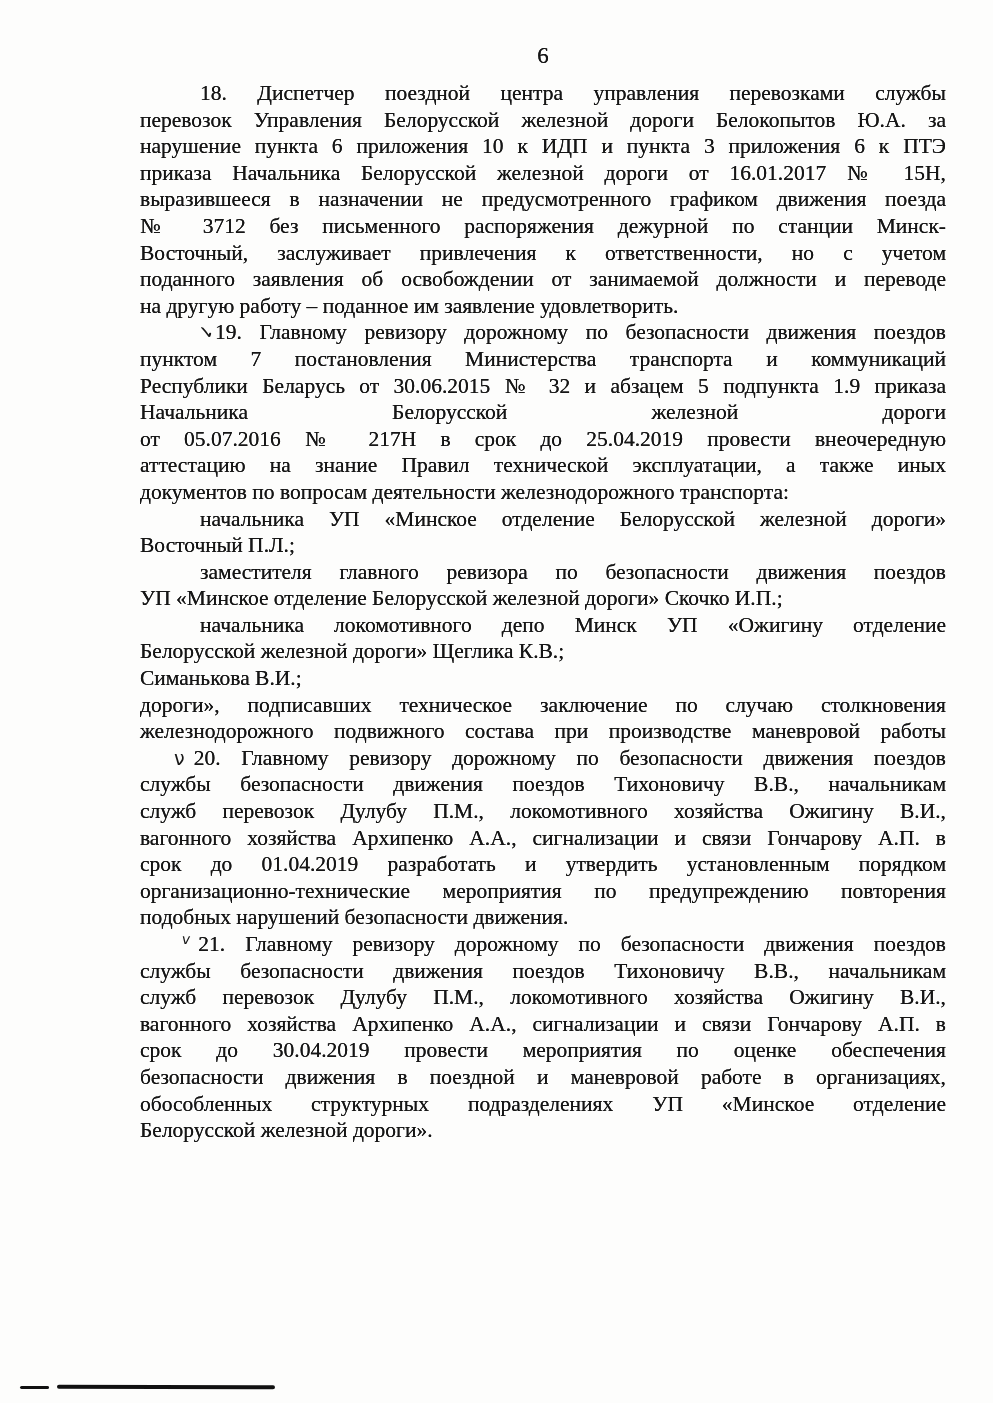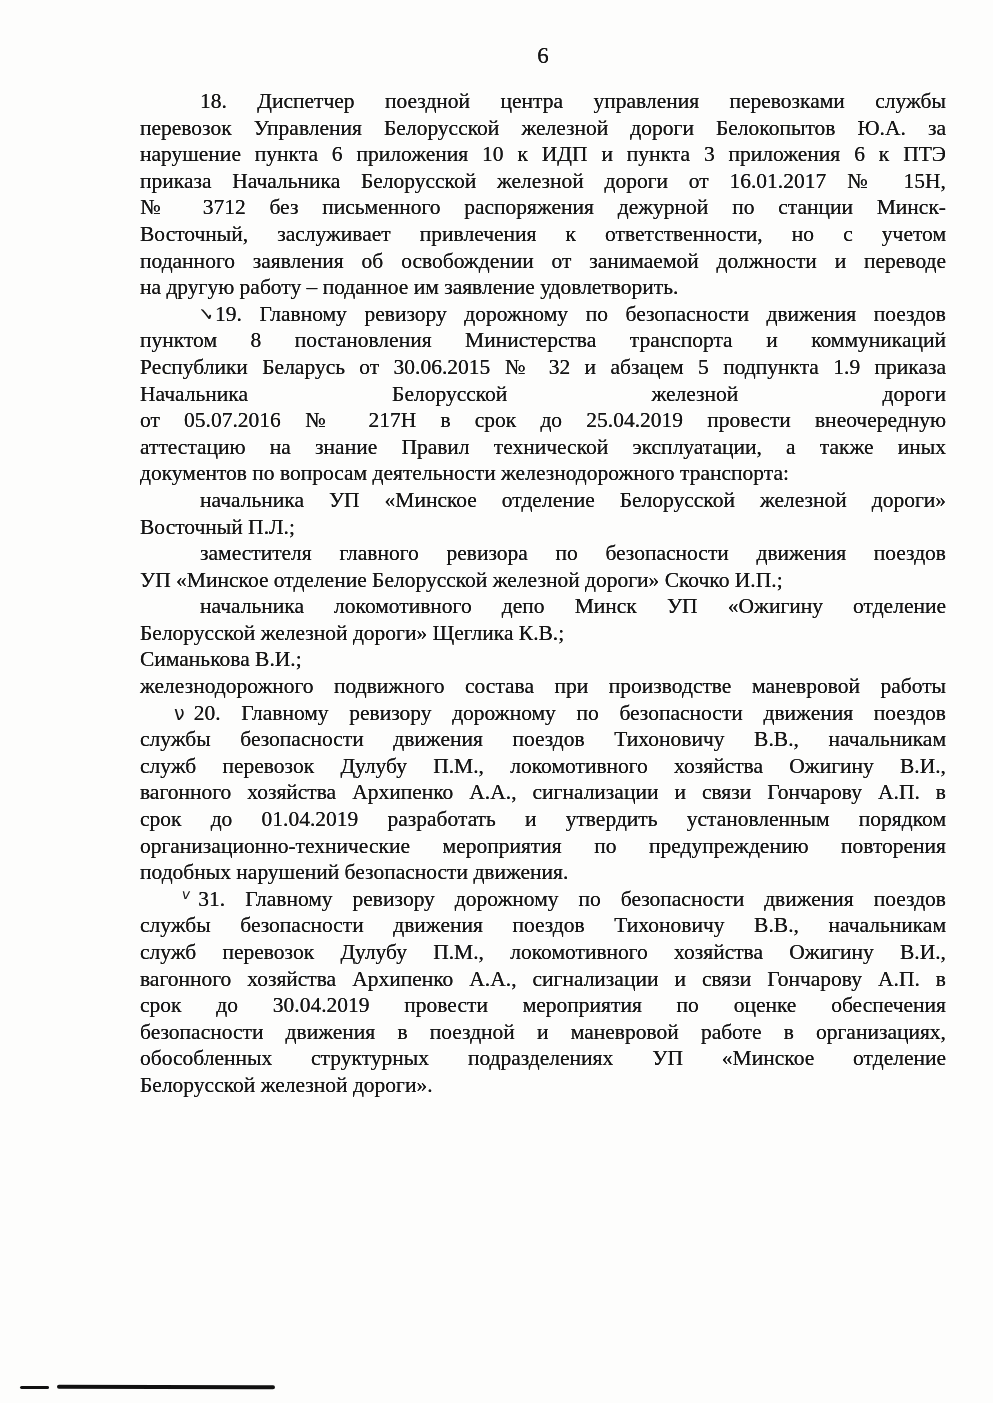--- a/index.html
+++ b/index.html
@@ -21,21 +21,21 @@
     left: 140px;
     width: 806px;
     height: 28px;
     text-align: center;
     font-size: 23px;
     line-height: 28px;
     text-shadow: 0 0 0.4px currentColor;
   }
   .document-body {
     position: absolute;
-    top: 88px;
+    top: 80px;
     left: 140px;
     width: 806px;
   }
   .line {
     height: 26.6px;
     line-height: 26.6px;
     font-size: 21.5px;
     text-align: justify;
     text-align-last: justify;
     white-space: nowrap;
@@ -97,47 +97,49 @@
 </head>
 <body>
 
 <div class="page">
   <div class="page-number">6</div>
   <div class="document-body">
       <div class="line indent">18. Диспетчер поездной центра управления перевозками службы</div>
       <div class="line">перевозок Управления Белорусской железной дороги Белокопытов Ю.А. за</div>
       <div class="line">нарушение пункта 6 приложения 10 к ИДП и пункта 3 приложения 6 к ПТЭ</div>
       <div class="line">приказа Начальника Белорусской железной дороги от 16.01.2017 №&nbsp;15Н,</div>
+      <div class="line">выразившееся в назначении не предусмотренного графиком движения поезда</div>
       <div class="line">№ 3712 без письменного распоряжения дежурной по станции Минск-</div>
       <div class="line">Восточный, заслуживает привлечения к ответственности, но с учетом</div>
       <div class="line">поданного заявления об освобождении от занимаемой должности и переводе</div>
       <div class="line last">на другую работу – поданное им заявление удовлетворить.</div>
       <div class="line indent"><span class="mark mirrored">✓</span><span>19. Главному ревизору дорожному по безопасности движения поездов</span></div>
-      <div class="line">пунктом 8 постановления Министерства транспорта и коммуникаций</div>
+      <div class="line">пунктом 7 постановления Министерства транспорта и коммуникаций</div>
       <div class="line">Республики Беларусь от 30.06.2015 № 32 и абзацем 5 подпункта 1.9 приказа</div>
       <div class="line">Начальника Белорусской железной дороги</div>
       <div class="line">от 05.07.2016 №&nbsp;217Н в срок до 25.04.2019 провести внеочередную</div>
       <div class="line">аттестацию на знание Правил технической эксплуатации, а также иных</div>
       <div class="line last">документов по вопросам деятельности железнодорожного транспорта:</div>
       <div class="line indent">начальника УП «Минское отделение Белорусской железной дороги»</div>
       <div class="line last">Восточный П.Л.;</div>
       <div class="line indent">заместителя главного ревизора по безопасности движения поездов</div>
       <div class="line last">УП «Минское отделение Белорусской железной дороги» Скочко И.П.;</div>
       <div class="line indent">начальника локомотивного депо Минск УП «Ожигину отделение</div>
       <div class="line last">Белорусской железной дороги» Щеглика К.В.;</div>
       <div class="line last">Симанькова В.И.;</div>
+      <div class="line">дороги», подписавших техническое заключение по случаю столкновения</div>
       <div class="line">железнодорожного подвижного состава при производстве маневровой работы</div>
       <div class="line indent"><span class="mark baseline">ν</span><span>20. Главному ревизору дорожному по безопасности движения поездов</span></div>
       <div class="line">службы безопасности движения поездов Тихоновичу В.В., начальникам</div>
       <div class="line">служб перевозок Дулубу П.М., локомотивного хозяйства Ожигину В.И.,</div>
       <div class="line">вагонного хозяйства Архипенко А.А., сигнализации и связи Гончарову А.П. в</div>
       <div class="line">срок до 01.04.2019 разработать и утвердить установленным порядком</div>
       <div class="line">организационно-технические мероприятия по предупреждению повторения</div>
       <div class="line last">подобных нарушений безопасности движения.</div>
-      <div class="line indent"><span class="mark super">v</span><span>31. Главному ревизору дорожному по безопасности движения поездов</span></div>
+      <div class="line indent"><span class="mark super">v</span><span>21. Главному ревизору дорожному по безопасности движения поездов</span></div>
       <div class="line">службы безопасности движения поездов Тихоновичу В.В., начальникам</div>
       <div class="line">служб перевозок Дулубу П.М., локомотивного хозяйства Ожигину В.И.,</div>
       <div class="line">вагонного хозяйства Архипенко А.А., сигнализации и связи Гончарову А.П. в</div>
       <div class="line">срок до 30.04.2019 провести мероприятия по оценке обеспечения</div>
       <div class="line">безопасности движения в поездной и маневровой работе в организациях,</div>
       <div class="line">обособленных структурных подразделениях УП «Минское отделение</div>
       <div class="line last">Белорусской железной дороги».</div>
     </div>
   <div class="footnote-rule">
     <div class="seg1"></div>

